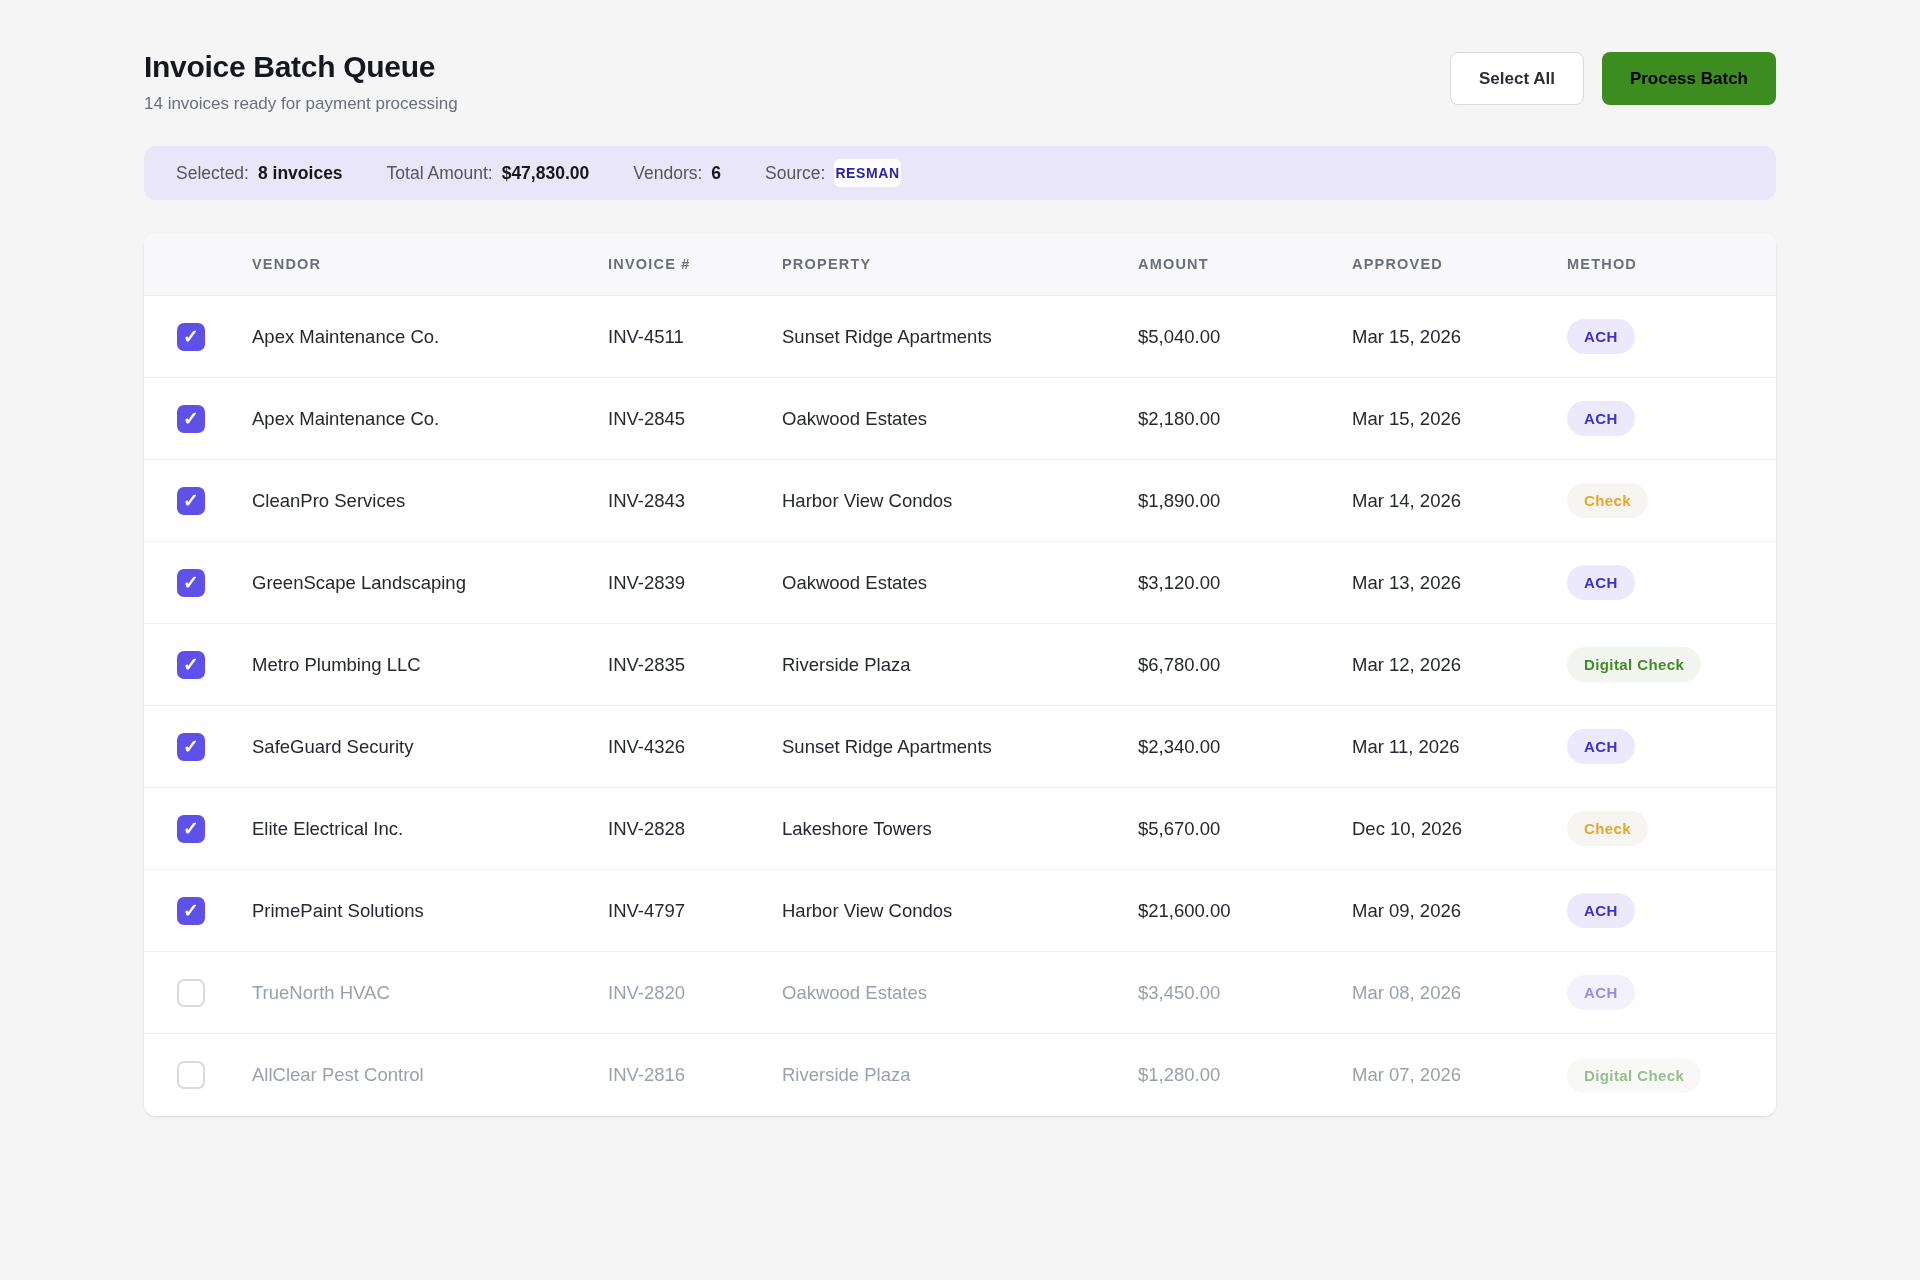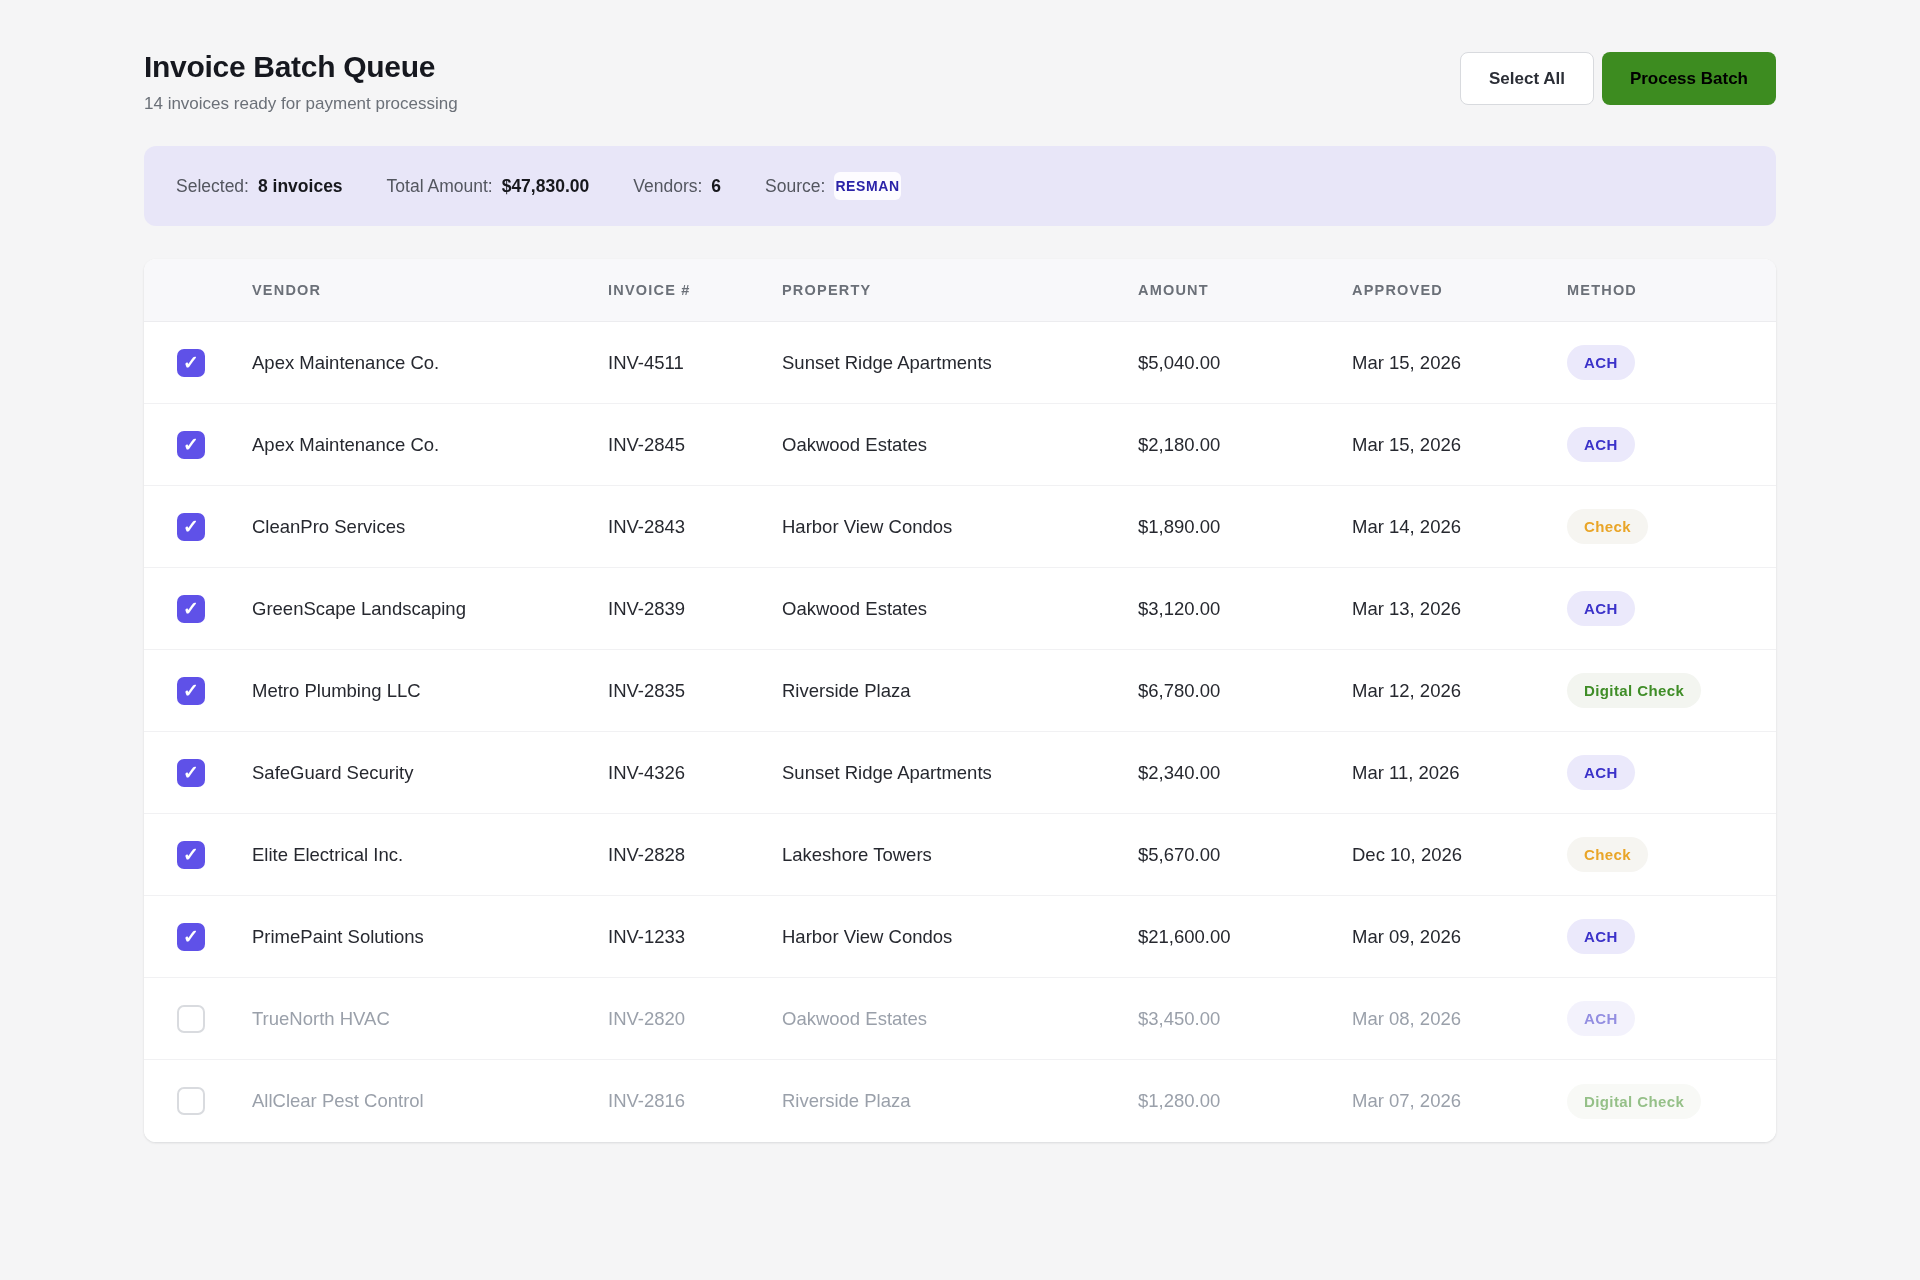--- a/index.html
+++ b/index.html
@@ -26,21 +26,21 @@
     font-size: 30px;
     font-weight: 700;
     color: #16181f;
     letter-spacing: -0.3px;
   }
   .page-subtitle {
     margin-top: 10px;
     font-size: 17px;
     color: #6b7078;
   }
-  .header-actions { display: flex; gap: 8px; padding-top: 2px; justify-content: center; }
+  .header-actions { display: flex; gap: 18px; padding-top: 2px; justify-content: center; }
   .btn {
     font-family: inherit;
     font-size: 17px;
     font-weight: 700;
     border-radius: 8px;
     padding: 0 28px;
     height: 53px;
     cursor: pointer;
     border: none;
   }
@@ -52,21 +52,21 @@
   .btn-primary {
     background: var(--green-button, #3d8c20);
     color: #000000;
   }
 
   
   .summary-bar {
     margin-top: 32px;
     background: var(--summary-bg, #e8e6f8);
     border-radius: 12px;
-    height: 80px;
+    height: 54px;
     display: flex;
     align-items: center;
     padding: 0 32px;
     gap: 44px;
     font-size: 17.5px;
   }
   .summary-item { display: flex; align-items: center; gap: 9px; }
   .summary-label { color: #53565f; }
   .summary-value { color: #17181d; font-weight: 700; }
   .source-badge {
@@ -305,21 +305,21 @@
       <span class="badge badge-check">Check</span>
     </div>
   </div>
         <div class="grid-row tr">
     <div class="cell-checkbox">
       <div class="checkbox checked">
         <span class="checkmark">✓</span>
       </div>
     </div>
     <div class="td">PrimePaint Solutions</div>
-    <div class="td">INV-1233</div>
+    <div class="td">INV-4797</div>
     <div class="td">Harbor View Condos</div>
     <div class="td">$21,600.00</div>
     <div class="td">Mar 09, 2026</div>
     <div class="td">
       <span class="badge badge-ach">ACH</span>
     </div>
   </div>
         <div class="grid-row tr muted">
     <div class="cell-checkbox">
       <div class="checkbox unchecked">

